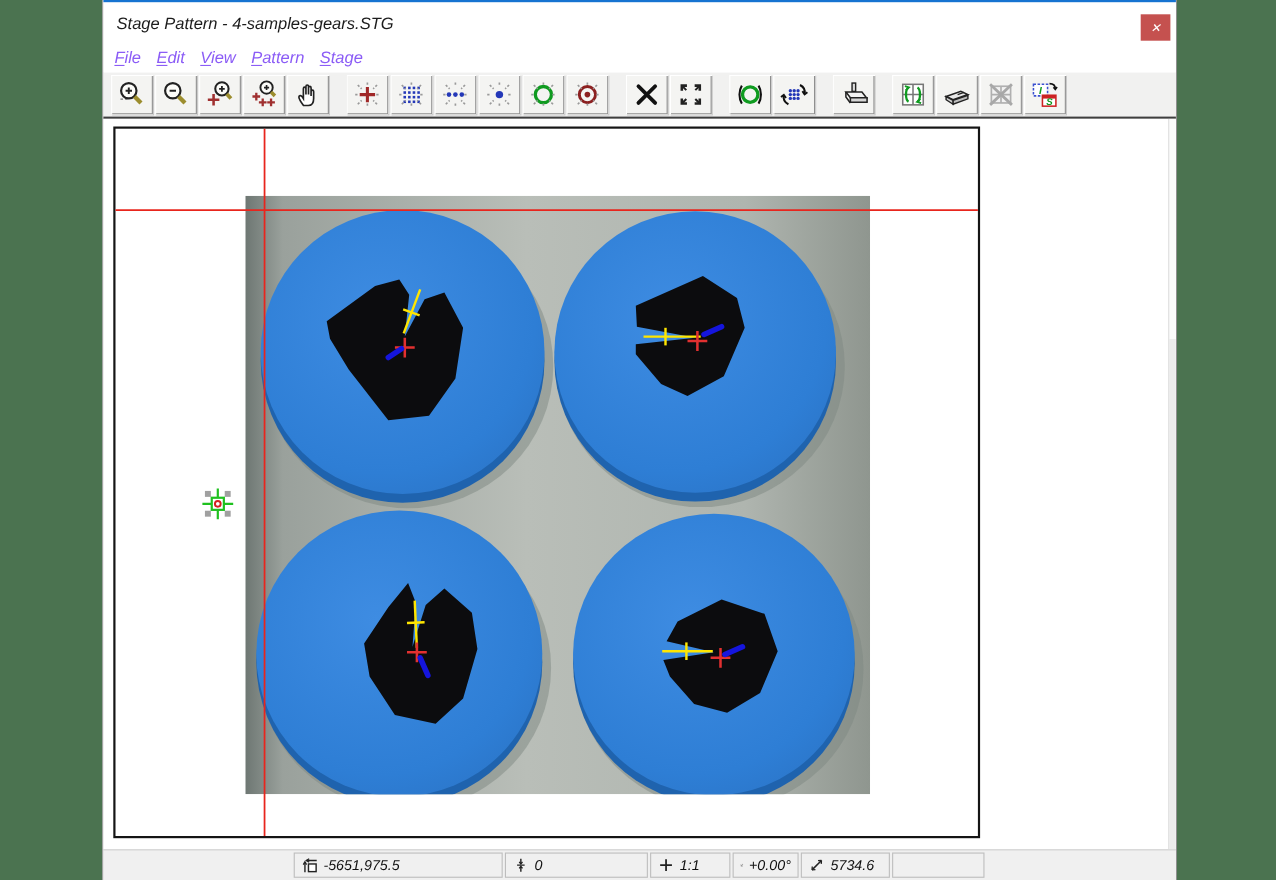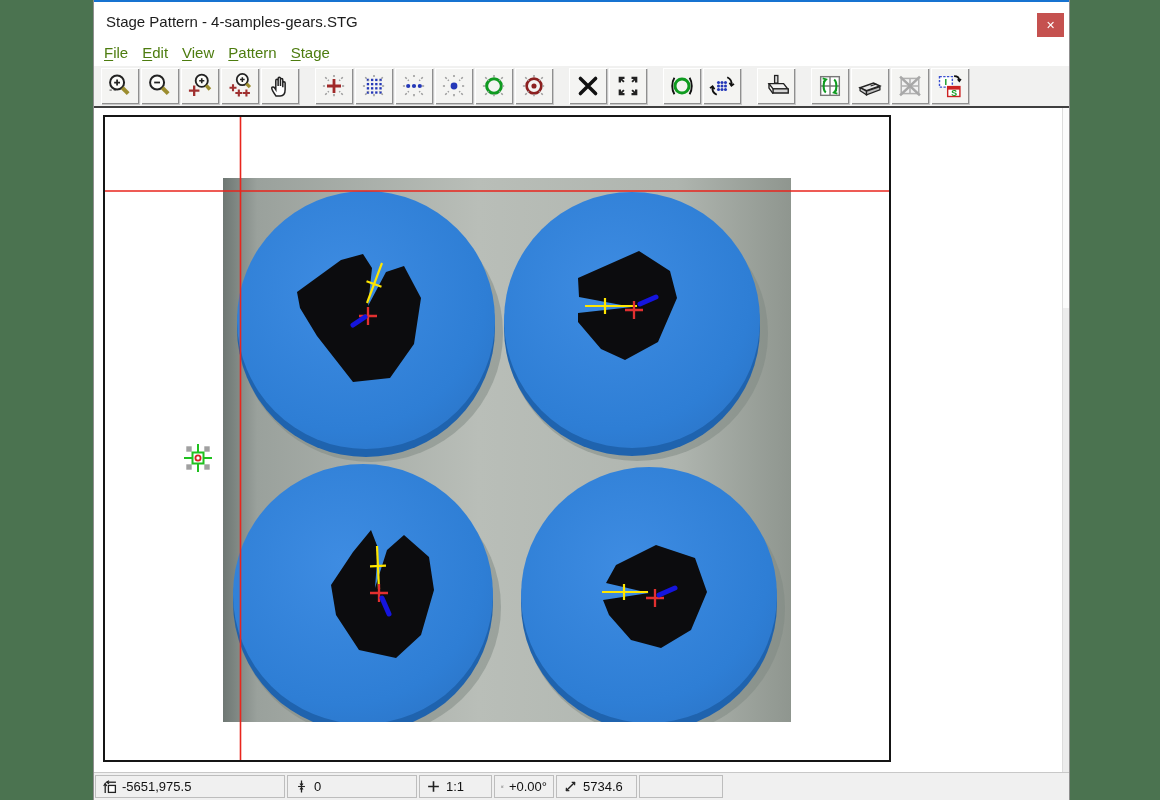--- a/index.html
+++ b/index.html
@@ -1,39 +1,39 @@
 <!DOCTYPE html>
 <html><head>
 <meta charset="utf-8">
 <style>
   * { margin:0; padding:0; box-sizing:border-box; }
   html,body { width:1160px; height:800px; overflow:hidden; }
-  .desktop { position:relative; width:1160px; height:800px; background:#4b7350; font-family:"Liberation Sans",sans-serif; }
+  .desktop { position:relative; width:1160px; height:800px; background:#4b7350; font-family:"Liberation Sans",sans-serif;font-style:italic; }
   .window { position:absolute; left:93px; top:0; width:977px; height:800px; background:#fff;
             border-left:1px solid #8f8f8f; border-right:1px solid #8f8f8f; display:flex; flex-direction:column; }
   .titlebar { height:40px; background:#fff; border-top:2px solid #1673d1; position:relative;
               display:flex; align-items:center; padding-left:12px; }
   .title { font-size:15px; color:#1c1c1c; }
   .close-btn { position:absolute; right:5px; top:11px; width:27px; height:24px; background:#c5514f;
                color:#fff; display:flex; align-items:center; justify-content:center; font-size:11px; cursor:pointer; }
   .menubar { height:26px; background:#fff; display:flex; align-items:center; padding-left:3px; }
-  .menu-item { font-size:15px; color:#4d7c0f; padding:2px 7px 4px 7px; cursor:default; }
+  .menu-item { font-size:15px; color:#8b5cf6; padding:2px 7px 4px 7px; cursor:default; }
   .menu-item .ul { text-decoration:underline; text-underline-offset:2px; }
   .toolbar { height:42px; background:#f1f1f0; border-bottom:2px solid #3f3f3f;
              display:flex; align-items:center; padding-left:7px; }
   .tbtn { width:38px; height:36px; background:#f4f4f2; margin-right:2px; flex:0 0 auto;
           box-shadow: inset 1px 1px 0 #ffffff, inset -1px -1px 0 #8f8f8f, 1px 1px 0 #c9c9c9;
           display:flex; align-items:center; justify-content:center; }
   .tgap { width:14px; flex:0 0 auto; }
   .canvas { flex:1; position:relative; background:#fff; overflow:hidden; }
   #scene { position:absolute; left:0; top:0; width:100%; height:100%; }
   .right-strip { position:absolute; right:0; top:0; bottom:0; width:7px; border-left:1px solid #dcdcdc;
                  background:linear-gradient(to bottom,#fbfbfb 0 200px,#ececec 200px 100%); }
   .statusbar { height:28px; background:#f0f0f0; border-top:1px solid #c8c8c8;
-               display:flex; align-items:stretch; padding:2px 0 2px 1px; }
+               display:flex; align-items:stretch; padding:2px 0 2px 1px;justify-content:center; }
   .seg { border:1px solid #bdbdbd; background:#f0f0f0; margin-right:2px; flex:0 0 auto;
          display:flex; align-items:center; gap:5px; padding:0 6px; font-size:13px; color:#111; white-space:nowrap; }
 </style>
 </head>
 <body>
 
 <div class="desktop">
   <div class="window">
 
     <div class="titlebar">

